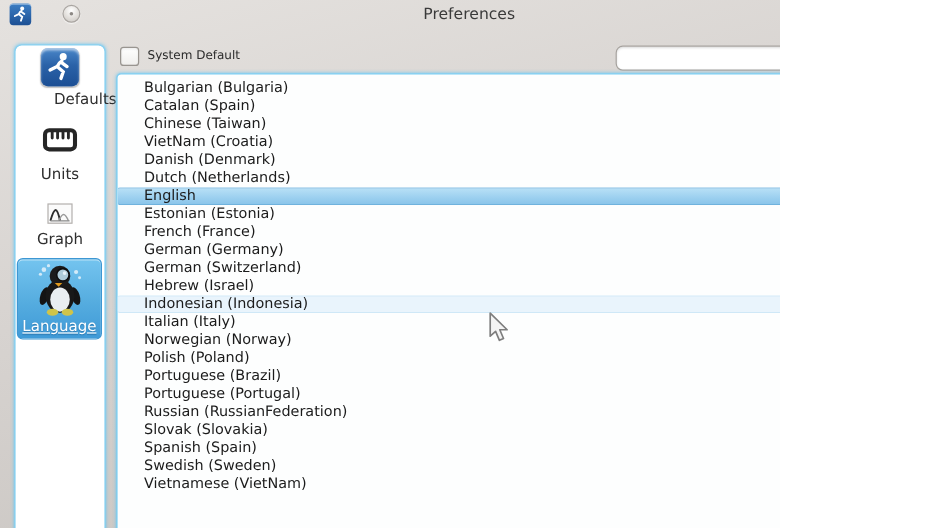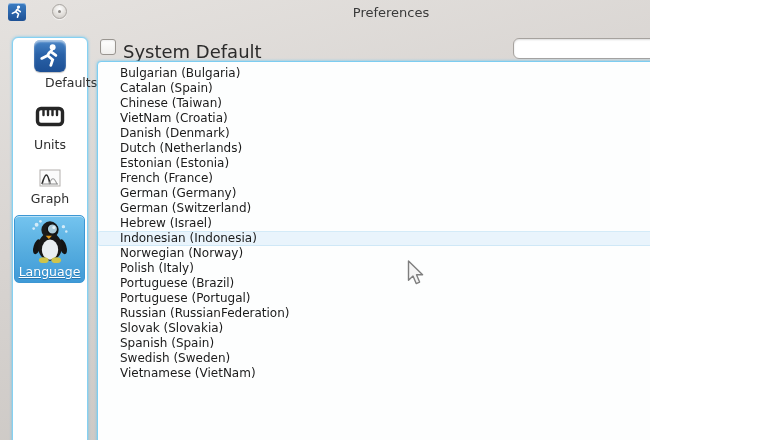--- a/index.html
+++ b/index.html
@@ -71,21 +71,21 @@
     text-shadow:0 1px 1px rgba(0,60,110,.4);
   }
 
   
   .checkbox {
     position:absolute; left:100px; top:39px; width:16px; height:16px;
     border:1px solid #999590; border-radius:3px;
     background:linear-gradient(#ffffff,#f0efed);
     box-shadow:inset 0 1px 2px rgba(0,0,0,.08);
   }
-  .checkbox-label { position:absolute; left:123px; top:41px; font-size:18px; color:#2b2b2b; }
+  .checkbox-label { position:absolute; left:123px; top:41px; font-size:10px; color:#2b2b2b; }
   .filter-label { position:absolute; left:465px; top:42px; font-size:17px; color:#2b2b2b;margin-top:42px; }
   .filter-input {
     position:absolute; left:513px; top:38px; width:249px; height:21px;
     border:1px solid #a6a29e; border-radius:6px; background:#ffffff;
     box-shadow:inset 0 1px 2px rgba(0,0,0,.14);
     font-family:"DejaVu Sans","Liberation Sans",sans-serif; font-size:12px;
     padding:0 6px; color:#1a1a1a; outline:none;
   }
 
   
@@ -213,28 +213,30 @@
   <div class="filter-label">Filter</div>
   <input class="filter-input" type="text" value="" style="">
 
   <div class="lang-list">
       <div class="row">Bulgarian (Bulgaria)</div>
       <div class="row">Catalan (Spain)</div>
       <div class="row">Chinese (Taiwan)</div>
       <div class="row">VietNam (Croatia)</div>
       <div class="row">Danish (Denmark)</div>
       <div class="row">Dutch (Netherlands)</div>
+      <div class="row selected">English</div>
       <div class="row">Estonian (Estonia)</div>
       <div class="row">French (France)</div>
       <div class="row">German (Germany)</div>
       <div class="row">German (Switzerland)</div>
       <div class="row">Hebrew (Israel)</div>
       <div class="row hovered">Indonesian (Indonesia)</div>
+      <div class="row">Italian (Italy)</div>
       <div class="row">Norwegian (Norway)</div>
-      <div class="row">Polish (Italy)</div>
+      <div class="row">Polish (Poland)</div>
       <div class="row">Portuguese (Brazil)</div>
       <div class="row">Portuguese (Portugal)</div>
       <div class="row">Russian (RussianFederation)</div>
       <div class="row">Slovak (Slovakia)</div>
       <div class="row">Spanish (Spain)</div>
       <div class="row">Swedish (Sweden)</div>
       <div class="row">Vietnamese (VietNam)</div>
     </div>
 
   <div class="size-grip">

